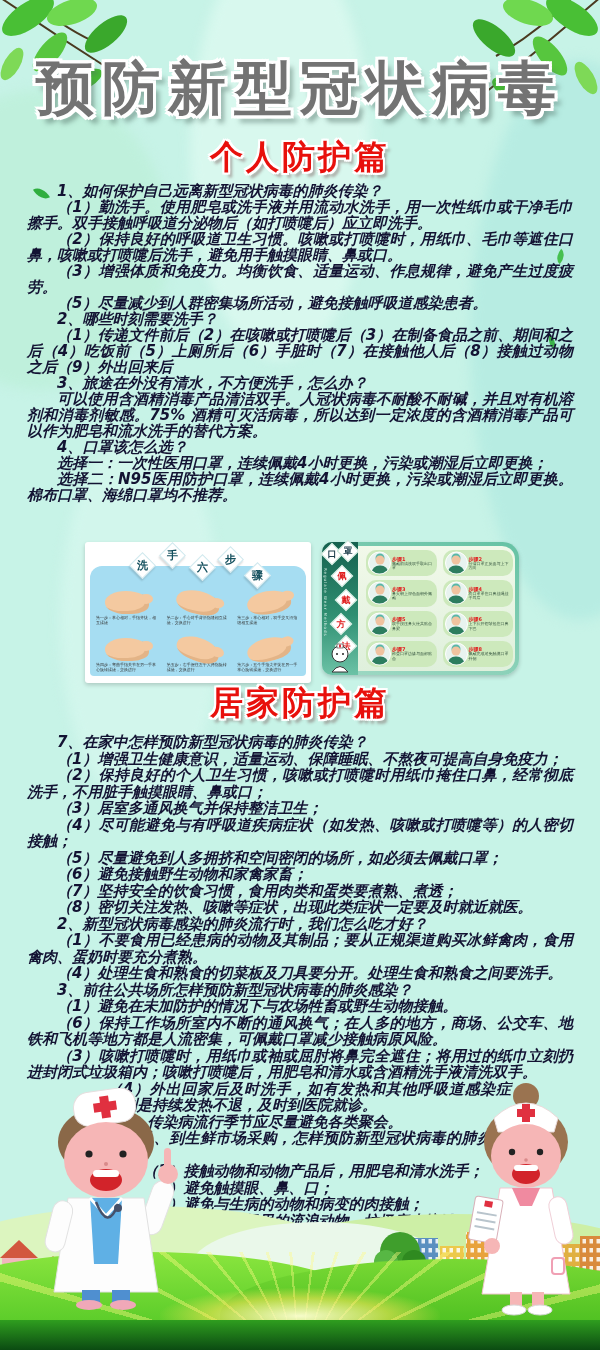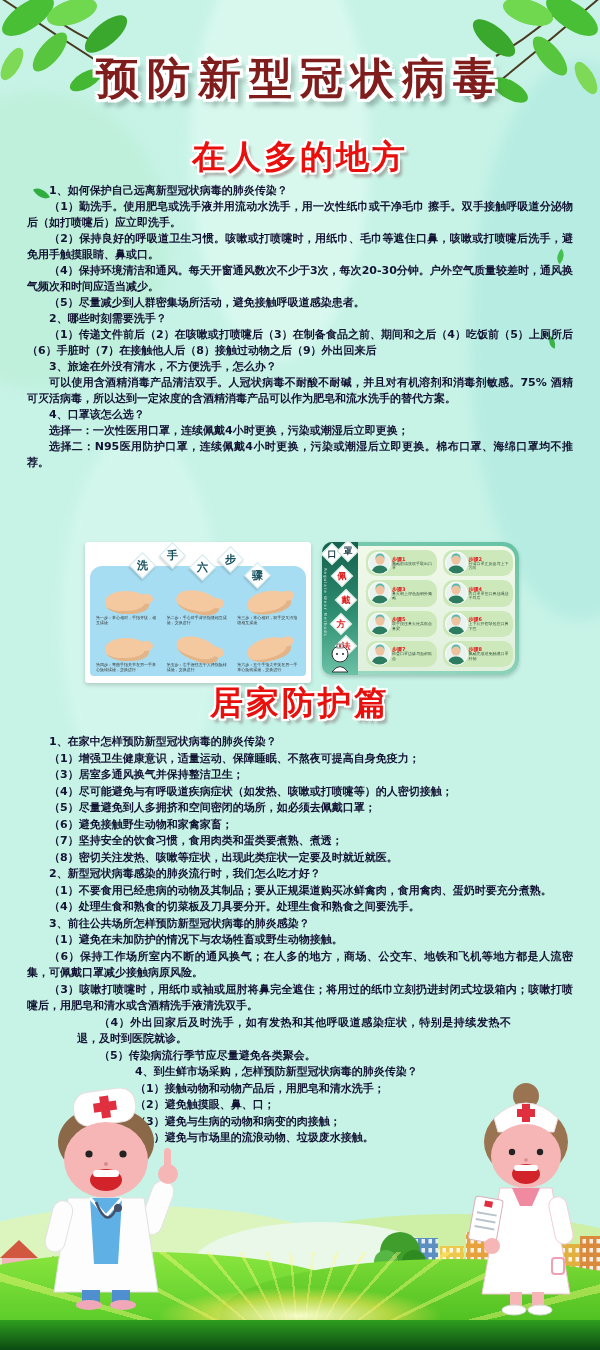--- a/index.html
+++ b/index.html
@@ -7,34 +7,34 @@
           font-family:"DejaVu Sans","Liberation Sans",sans-serif;}
   
   .blob{position:absolute;border-radius:50%;filter:blur(6px);}
   .blob1{left:190px;top:-60px;width:180px;height:420px;background:#d8f8ee;}
   .blob2{left:470px;top:60px;width:220px;height:560px;background:#b7ece2;}
   .blob3{left:-90px;top:90px;width:260px;height:300px;background:#bff0dc;}
   .blob4{left:60px;top:430px;width:160px;height:380px;background:#d2f6ec;}
 
   
   .title{position:absolute;top:50px;left:0;right:0;text-align:center;
-         font-size:43px;font-weight:800;letter-spacing:8px;color:#7f1d1d;white-space:nowrap;
+         font-size:58px;font-weight:800;letter-spacing:8px;color:#737373;white-space:nowrap;
          text-shadow:-3px -3px 0 #fff,3px -3px 0 #fff,-3px 3px 0 #fff,3px 3px 0 #fff,
                      0 -3px 0 #fff,0 3px 0 #fff,-3px 0 0 #fff,3px 0 0 #fff,
                      6px 7px 5px rgba(80,110,100,.55);}
   .badge{position:absolute;left:0;right:0;text-align:center;font-size:33px;font-weight:800;
          letter-spacing:3px;color:#e8100c;
          text-shadow:-2px -2px 0 #fff,2px -2px 0 #fff,-2px 2px 0 #fff,2px 2px 0 #fff,
                      0 -2px 0 #fff,0 2px 0 #fff,-2px 0 0 #fff,2px 0 0 #fff,
                      4px 5px 3px rgba(110,70,70,.45);}
   .badge1{top:135px;} .badge2{top:681px;}
 
   
   .textblock{position:absolute;left:27px;right:27px;color:#131333;font-weight:700;
-             font-size:11px;text-align:justify;}
+             font-size:15px;text-align:justify;font-style:italic;}
   #personal-text{top:183px;line-height:16px;}
   #home-text{top:734px;line-height:16.5px;}
   .textblock p{margin:0;text-indent:2em;}
   .narrow1{margin-left:50px;margin-right:62px;}
   .narrow2{margin-left:86px;margin-right:66px;}
   .leaf{position:absolute;background:#2fae3f;border-radius:0 100% 0 100%;}
   .leafA{left:36px;top:186px;width:11px;height:15px;transform:rotate(-30deg);}
   .leafB{left:556px;top:250px;width:9px;height:13px;transform:rotate(40deg);background:#45c04f;}
   .leafC{left:548px;top:336px;width:8px;height:12px;transform:rotate(10deg);background:#3cb24a;}
 
@@ -132,31 +132,31 @@
     <path d="M4 2 Q60 50 120 98 M30 0 Q70 40 110 62" fill="none" stroke="#4a3a20" stroke-width="2"></path>
     <ellipse cx="34" cy="22" rx="30" ry="13" fill="#49bf35" transform="rotate(-34 34 22)"></ellipse>
     <ellipse cx="78" cy="18" rx="26" ry="12" fill="#6fd84f" transform="rotate(-18 78 18)"></ellipse>
     <ellipse cx="112" cy="44" rx="26" ry="11" fill="#3aa82c" transform="rotate(-40 112 44)"></ellipse>
     <ellipse cx="56" cy="62" rx="24" ry="10" fill="#57c63e" transform="rotate(-50 56 62)"></ellipse>
     <ellipse cx="20" cy="84" rx="18" ry="8" fill="#7ed957" transform="rotate(-60 20 84)"></ellipse>
     <ellipse cx="96" cy="96" rx="20" ry="9" fill="#45b833" transform="rotate(-30 96 96)"></ellipse>
   </svg>
 
   <div class="title">预防新型冠状病毒</div>
-  <div class="badge badge1">在人多的地方</div>
+  <div class="badge badge1">个人防护篇</div>
 
   <div class="leaf leafA"></div>
   <div class="leaf leafB"></div>
   <div class="leaf leafC"></div>
 
   <div class="textblock" id="personal-text">
     <p>1、如何保护自己远离新型冠状病毒的肺炎传染？</p>
     <p>（1）勤洗手。使用肥皂或洗手液并用流动水洗手，用一次性纸巾或干净毛巾 擦手。双手接触呼吸道分泌物后（如打喷嚏后）应立即洗手。</p>
     <p>（2）保持良好的呼吸道卫生习惯。咳嗽或打喷嚏时，用纸巾、毛巾等遮住口鼻，咳嗽或打喷嚏后洗手，避免用手触摸眼睛、鼻或口。</p>
-    <p>（4）保持环境清洁和通风。每天开窗通风数次不少于3次，每次20-30分钟。户外空气质量较差时，通风换气频次和时间应适当减少。</p>
+    <p>（3）增强体质和免疫力。均衡饮食、适量运动、作息规律，避免产生过度疲劳。</p>
     <p>（5）尽量减少到人群密集场所活动，避免接触呼吸道感染患者。</p>
     <p>2、哪些时刻需要洗手？</p>
     <p>（1）传递文件前后（2）在咳嗽或打喷嚏后（3）在制备食品之前、期间和之后（4）吃饭前（5）上厕所后（6）手脏时（7）在接触他人后（8）接触过动物之后（9）外出回来后</p>
     <p>3、旅途在外没有清水，不方便洗手，怎么办？</p>
     <p>可以使用含酒精消毒产品清洁双手。人冠状病毒不耐酸不耐碱，并且对有机溶剂和消毒剂敏感。75% 酒精可灭活病毒，所以达到一定浓度的含酒精消毒产品可以作为肥皂和流水洗手的替代方案。</p>
     <p>4、口罩该怎么选？</p>
     <p>选择一：一次性医用口罩，连续佩戴4小时更换，污染或潮湿后立即更换；</p>
     <p>选择二：N95医用防护口罩，连续佩戴4小时更换，污染或潮湿后立即更换。棉布口罩、海绵口罩均不推荐。</p>
   </div>
 
@@ -276,22 +276,23 @@
           <div class="mk-ava"></div>
           <div class="mk-label">步骤8</div>
           <div class="mk-cap">佩戴完成避免触摸口罩外侧</div>
         </div>
     </div>
   </div>
 
   <div class="badge badge2">居家防护篇</div>
 
   <div class="textblock" id="home-text">
-    <p>1、在家中怎样预防新型冠状病毒的肺炎传染？</p>
+    <p>7、在家中怎样预防新型冠状病毒的肺炎传染？</p>
     <p>（1）增强卫生健康意识，适量运动、保障睡眠、不熬夜可提高自身免疫力；</p>
+    <p>（2）保持良好的个人卫生习惯，咳嗽或打喷嚏时用纸巾掩住口鼻，经常彻底洗手，不用脏手触摸眼睛、鼻或口；</p>
     <p>（3）居室多通风换气并保持整洁卫生；</p>
     <p>（4）尽可能避免与有呼吸道疾病症状（如发热、咳嗽或打喷嚏等）的人密切接触；</p>
     <p>（5）尽量避免到人多拥挤和空间密闭的场所，如必须去佩戴口罩；</p>
     <p>（6）避免接触野生动物和家禽家畜；</p>
     <p>（7）坚持安全的饮食习惯，食用肉类和蛋类要煮熟、煮透；</p>
     <p>（8）密切关注发热、咳嗽等症状，出现此类症状一定要及时就近就医。</p>
     <p>2、新型冠状病毒感染的肺炎流行时，我们怎么吃才好？</p>
     <p>（1）不要食用已经患病的动物及其制品；要从正规渠道购买冰鲜禽肉，食用禽肉、蛋奶时要充分煮熟。</p>
     <p>（4）处理生食和熟食的切菜板及刀具要分开。处理生食和熟食之间要洗手。</p>
     <p>3、前往公共场所怎样预防新型冠状病毒的肺炎感染？</p>

